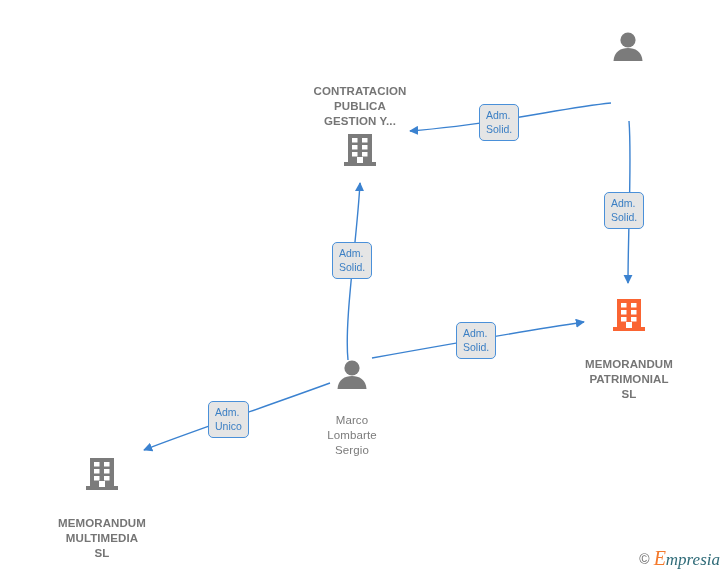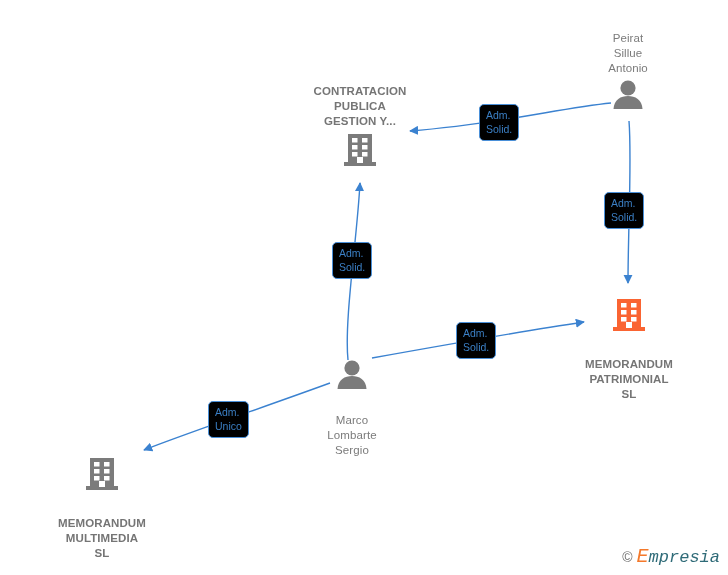--- a/index.html
+++ b/index.html
@@ -18,33 +18,33 @@
     letter-spacing:.1px;white-space:pre-line;
   }
   .node.company .label{font-weight:bold;color:#757575;}
   .node.person  .label{font-weight:normal;color:#7b7b7b;}
   .node .label.above{margin-bottom:3px;}
   .node .label.below{margin-top:20px;}
 
   
   .edge-label{
     position:absolute;border:1px solid #4a90d9;border-radius:5px;
-    background:#000000;color:#3b7fc4;font-size:10.5px;line-height:14px;
+    background:#e5e5e5;color:#3b7fc4;font-size:10.5px;line-height:14px;
     padding:3px 6px 4px 6px;text-align:left;white-space:pre-line;
     box-sizing:border-box;
   }
 
   
   .watermark{
     position:absolute;right:8px;bottom:6px;display:flex;align-items:center;
     gap:4px;user-select:none;
   }
   .watermark .copy{color:#6f6f6f;font-size:14px;line-height:14px;}
-  .watermark .brand{font-family:Liberation Mono, monospace;
-    font-size:17px;line-height:23px;font-style:italic;color:#2f6b78;}
+  .watermark .brand{font-family:Liberation Serif, serif;
+    font-size:17px;line-height:18px;font-style:italic;color:#2f6b78;}
   .watermark .brand .e{color:#f4792b;font-size:20px;}
 </style>
 </head>
 <body>
 
 <div id="graph">
 
   <svg class="edges" viewBox="0 0 728 575">
     <defs>
       <marker id="arrow" viewBox="0 0 10 10" refX="9" refY="5" markerWidth="6.5" markerHeight="6.5" orient="auto-start-reverse">
@@ -86,23 +86,20 @@
         <rect x="9" y="13" width="5.5" height="4.5" fill="#ffffff"></rect>
         <rect x="19" y="13" width="5.5" height="4.5" fill="#ffffff"></rect>
         <rect x="9" y="20" width="5.5" height="4.5" fill="#ffffff"></rect>
         <rect x="19" y="20" width="5.5" height="4.5" fill="#ffffff"></rect>
         <rect x="14" y="25" width="6" height="6" fill="#ffffff"></rect>
       </svg>
     </span>
   </div>
 
   <div class="node person" style="left:628px;top:31px;">
-    <span class="label above">Peirat
-Sillue
-Antonio</span>
     <span class="icon">
       <svg width="32" height="30" viewBox="0 0 32 30">
         <circle cx="16" cy="9" r="7.6" fill="#7b7b7b"></circle>
         <path d="M 1.5 30 C 2 20.5, 9 17, 16 17 C 23 17, 30 20.5, 30.5 30 Z" fill="#7b7b7b"></path>
       </svg>
     </span>
   </div>
 
   <div class="node company" style="left:629px;top:297px;">
     <span class="icon">

